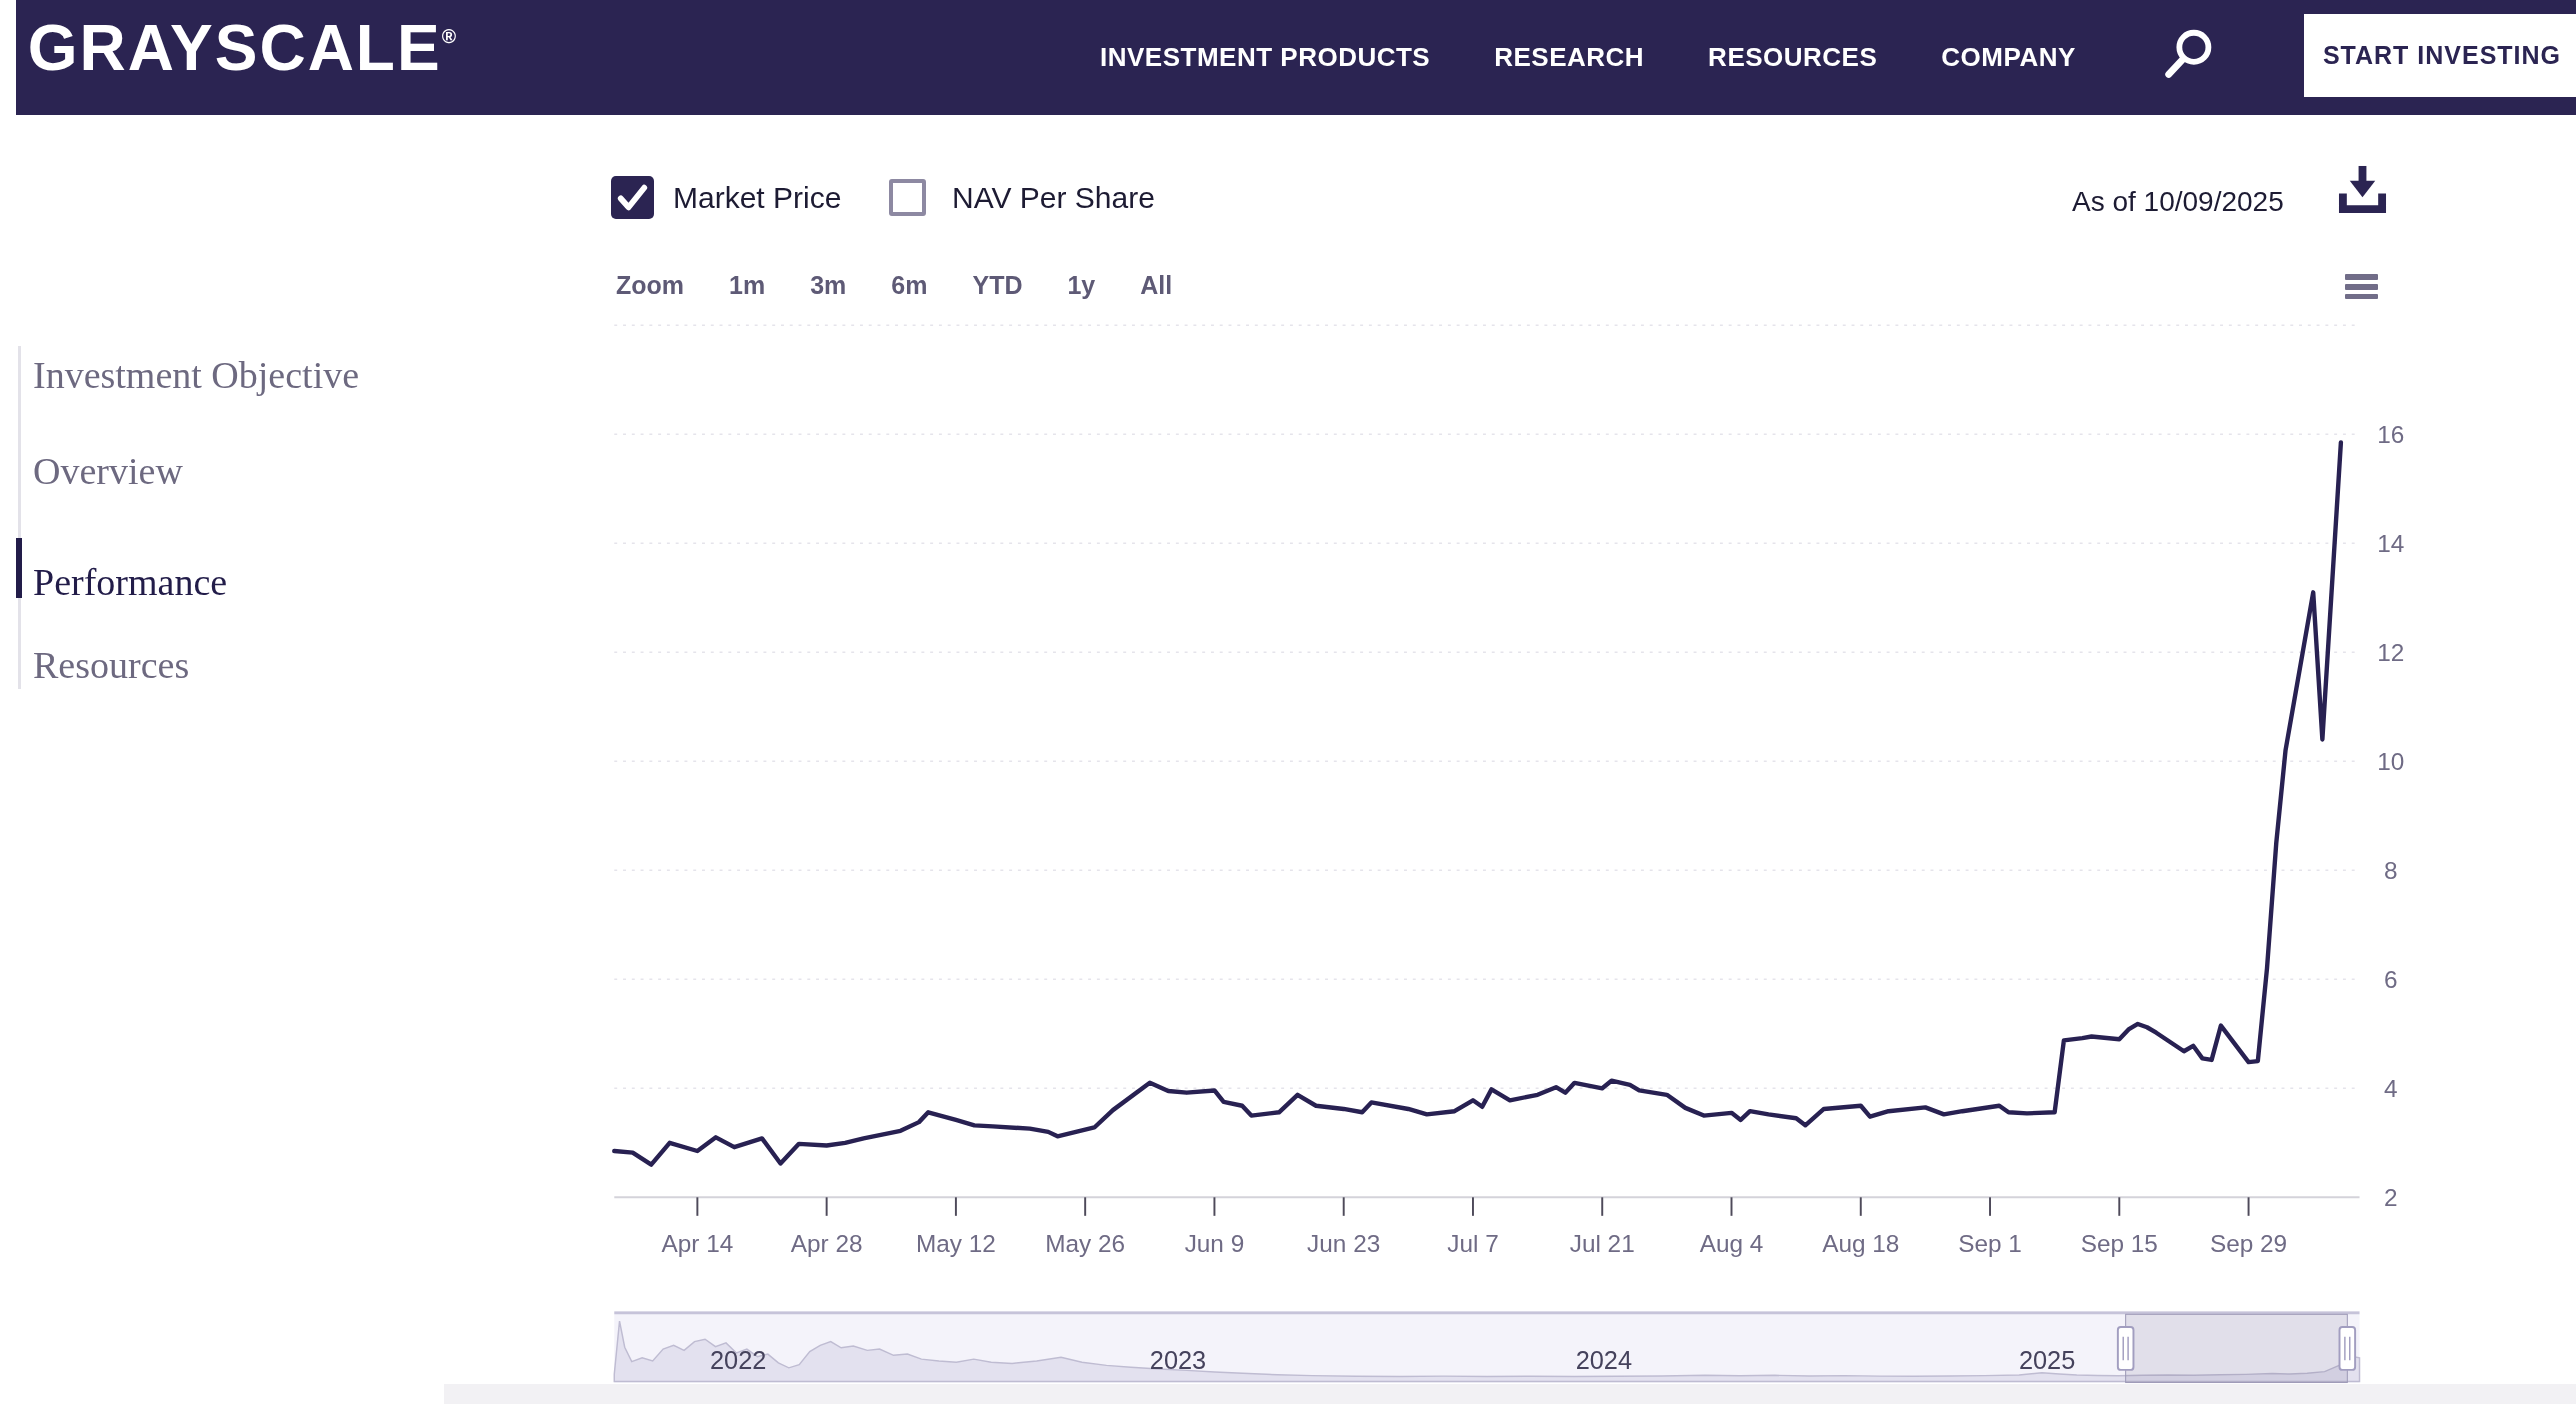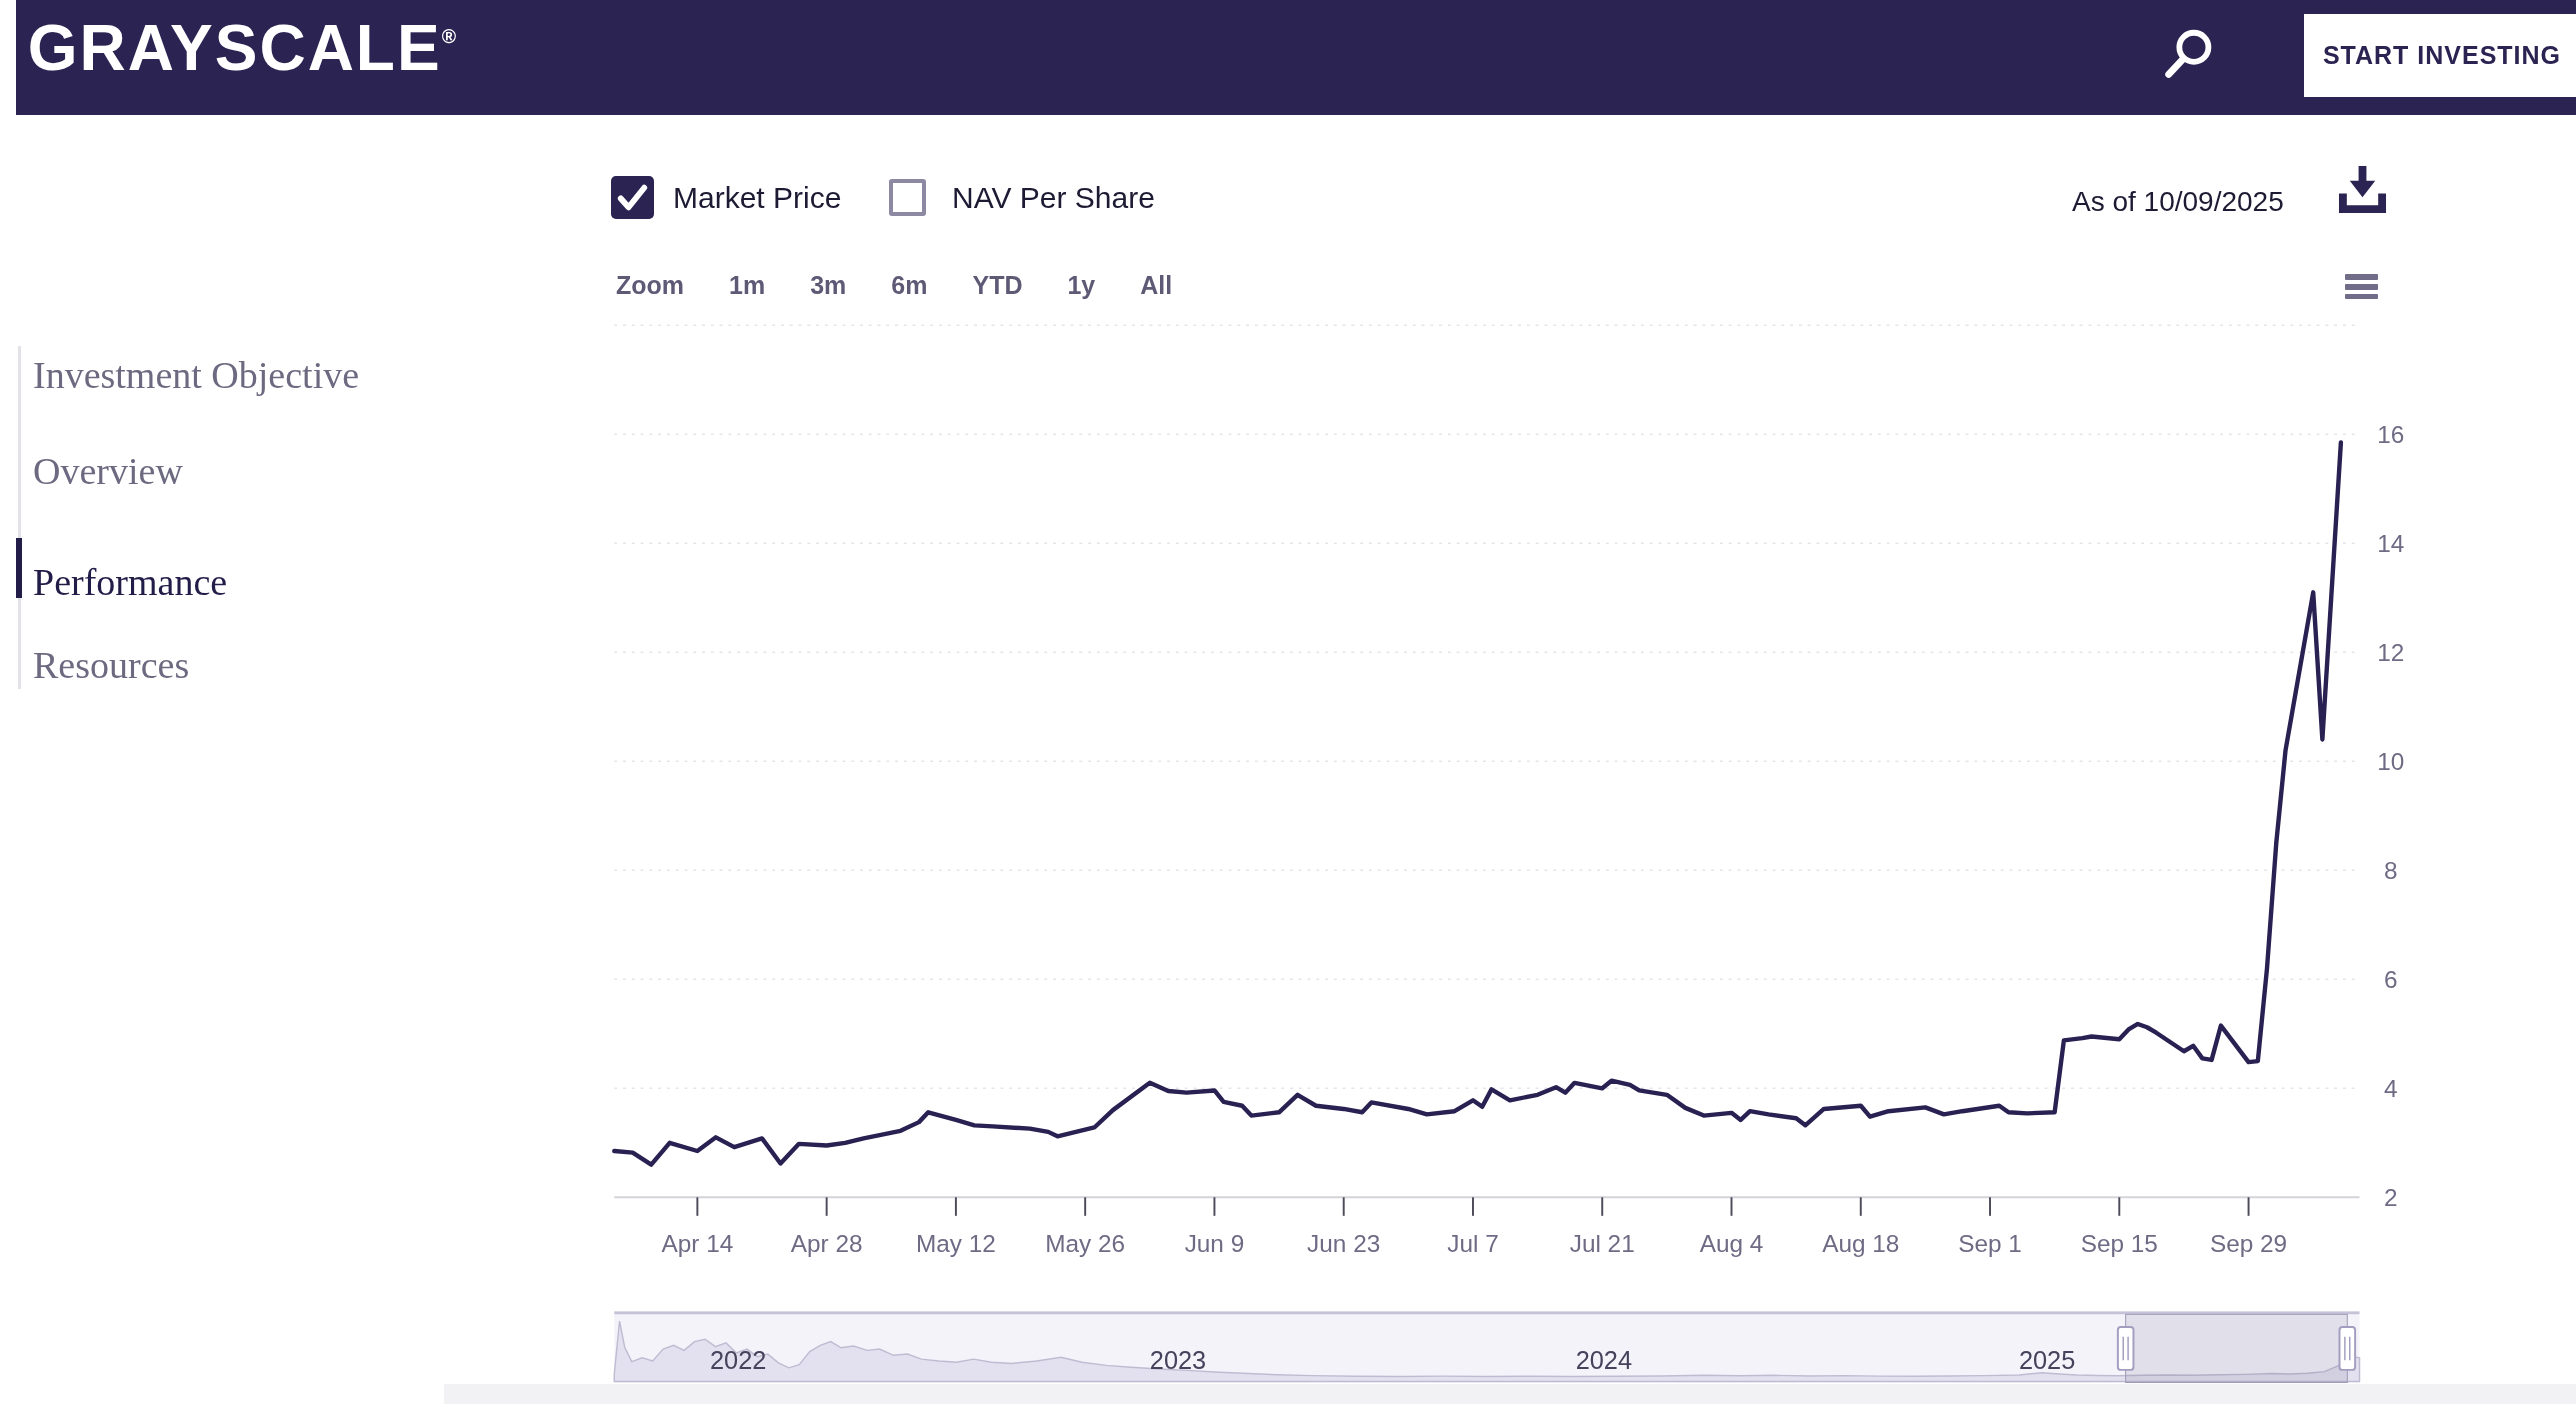--- a/index.html
+++ b/index.html
@@ -112,20 +112,26 @@
       <g>
         <rect x="2399.4700000000003" y="1361" width="16" height="44" rx="3" fill="#ffffff" stroke="#a29ec0" stroke-width="2"></rect>
         <line x1="2404.9700000000003" y1="1371" x2="2404.9700000000003" y2="1395" stroke="#a29ec0" stroke-width="1.5"></line>
         <line x1="2409.9700000000003" y1="1371" x2="2409.9700000000003" y2="1395" stroke="#a29ec0" stroke-width="1.5"></line>
       </g>
     </g>
   </svg>
 
 <header class="topbar">
   <div class="logo"><span>GRAYSCALE</span><span class="reg">®</span></div>
+  <nav class="mainnav">
+    <span class="navlink">INVESTMENT PRODUCTS</span>
+    <span class="navlink">RESEARCH</span>
+    <span class="navlink">RESOURCES</span>
+    <span class="navlink">COMPANY</span>
+  </nav>
   <svg class="searchbtn" viewBox="0 0 64 70">
     <circle cx="36" cy="26" r="15" fill="none" stroke="#ffffff" stroke-width="6"></circle>
     <line x1="24" y1="39" x2="10" y2="54" stroke="#ffffff" stroke-width="7" stroke-linecap="round"></line>
   </svg>
   <div class="cta">START INVESTING</div>
 </header>
 
 <div class="cb cb-checked">
   <svg width="43" height="43" viewBox="0 0 44 44">
     <path d="M10 23 l8 9 l16 -20" fill="none" stroke="#ffffff" stroke-width="6" stroke-linecap="round" stroke-linejoin="round"></path>

